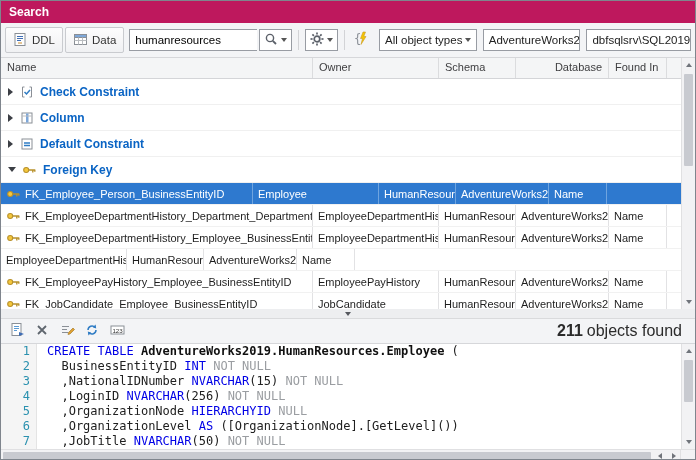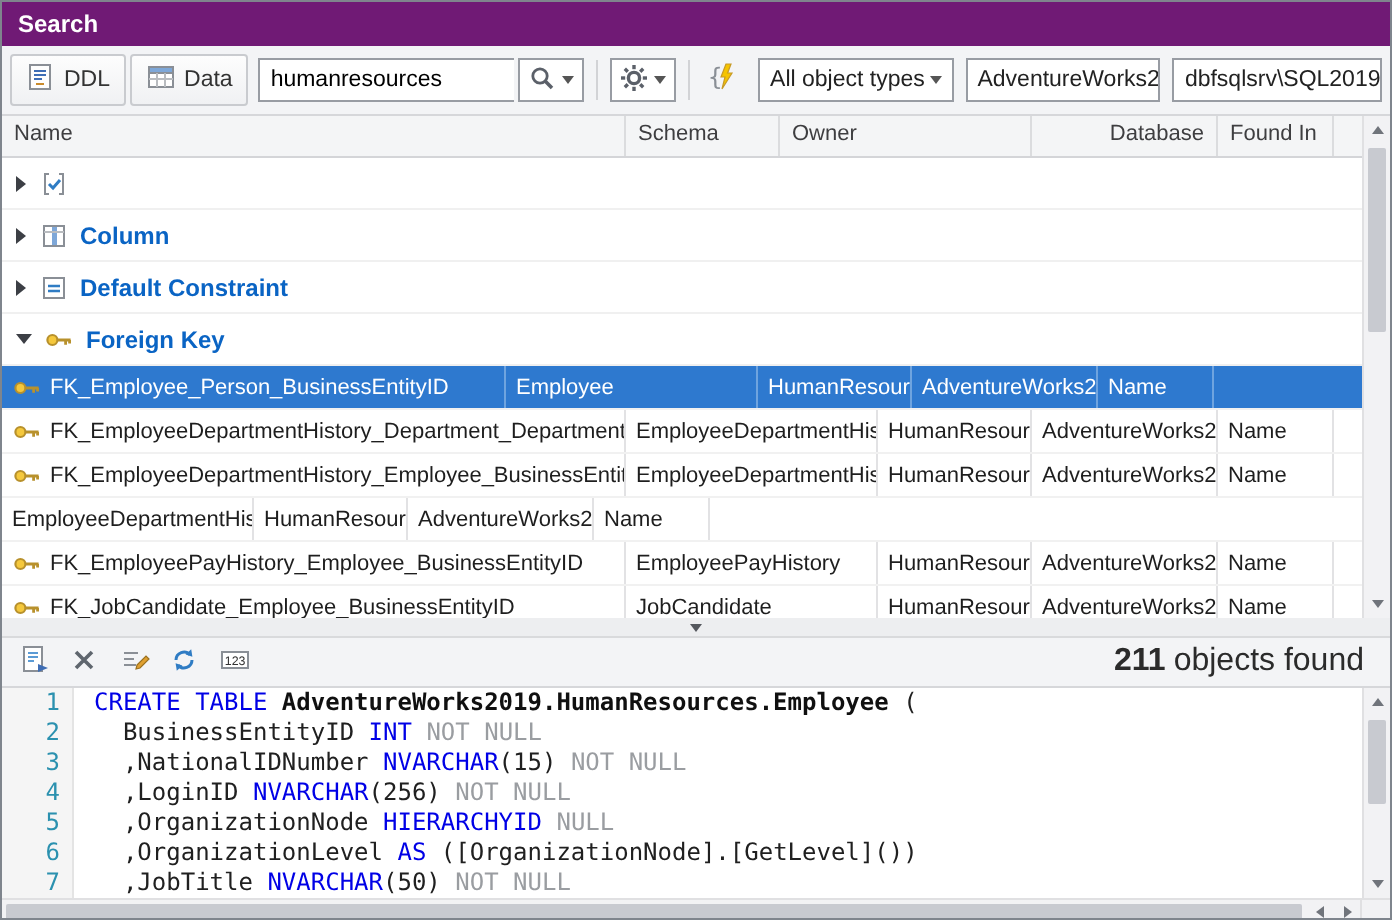--- a/index.html
+++ b/index.html
@@ -1,21 +1,21 @@
 <!DOCTYPE html>
 <html><head>
 <meta charset="utf-8">
 <style>
   html,body{margin:0;padding:0;background:#fff;}
   .window{width:696px;height:460px;box-sizing:border-box;border:1px solid #7F858D;
     font-family:"Liberation Sans",sans-serif;font-size:12px;background:#fff;
     display:flex;flex-direction:column;overflow:hidden;position:relative;}
 
   
-  .titlebar{flex:0 0 22px;background:#701a75;color:#fff;font-weight:bold;
+  .titlebar{flex:0 0 22px;background:#be185d;color:#fff;font-weight:bold;
     display:flex;align-items:center;padding:0 8px;}
 
   
   .toolbar{flex:0 0 34px;background:#F3F4F6;border-bottom:1px solid #D6D7DA;
     display:flex;align-items:center;padding:0 4px;gap:2px;}
   .tb-btn{height:24px;display:flex;align-items:center;gap:4px;padding:0 7px;
     border:1px solid #C9CBCF;background:linear-gradient(#FDFDFD,#F0F1F3);
     border-radius:2px;color:#333;font-size:11.5px;}
   .search-input{width:128px;height:22px;box-sizing:border-box;border:1px solid #989CA3;
     border-right:none;padding:0 5px;font:11.5px "Liberation Sans",sans-serif;outline:none;margin-left:3px;}
@@ -181,35 +181,36 @@
     </div>
     <div class="combo w3">
       <span>dbfsqlsrv\SQL2019</span>
       <span class="dd-arrow"></span>
     </div>
   </div>
 
   <div class="grid">
     <div class="grid-header">
         <div class="hcell" style="width: 312px;">Name</div>
+        <div class="hcell" style="width: 126px;">Owner</div>
         <div class="hcell" style="width: 77px;">Schema</div>
-        <div class="hcell" style="width: 126px;">Owner</div>
         <div class="hcell" style="width: 93px; text-align: right;">Database</div>
         <div class="hcell" style="width: 58px;">Found In</div>
         <div class="hcell filler"></div>
       </div>
     <div class="grid-body">
         <div class="group-row">
           <span class="tri-r"></span>
           <span class="gicon">
             <svg width="14" height="14" viewBox="0 0 14 14">
               <path d="M4.5 2H2.5v10h2M9.5 2h2v10h-2" stroke="#8A8F96" fill="none"></path>
               <path d="M4.5 7l2 2 3.5-4" stroke="#2F7CC4" stroke-width="1.5" fill="none"></path>
             </svg>
           </span>
+          <span class="glabel">Check Constraint</span>
         </div>
         <div class="group-row">
           <span class="tri-r"></span>
           <span class="gicon">
             <svg width="14" height="14" viewBox="0 0 14 14">
               <rect x="2" y="2" width="10" height="10" fill="#fff" stroke="#8A8F96"></rect>
               <rect x="6" y="2.5" width="2.5" height="9" fill="#7EA7D8"></rect>
               <path d="M2 5h10" stroke="#B9BCC0" fill="none"></path>
             </svg>
           </span>

